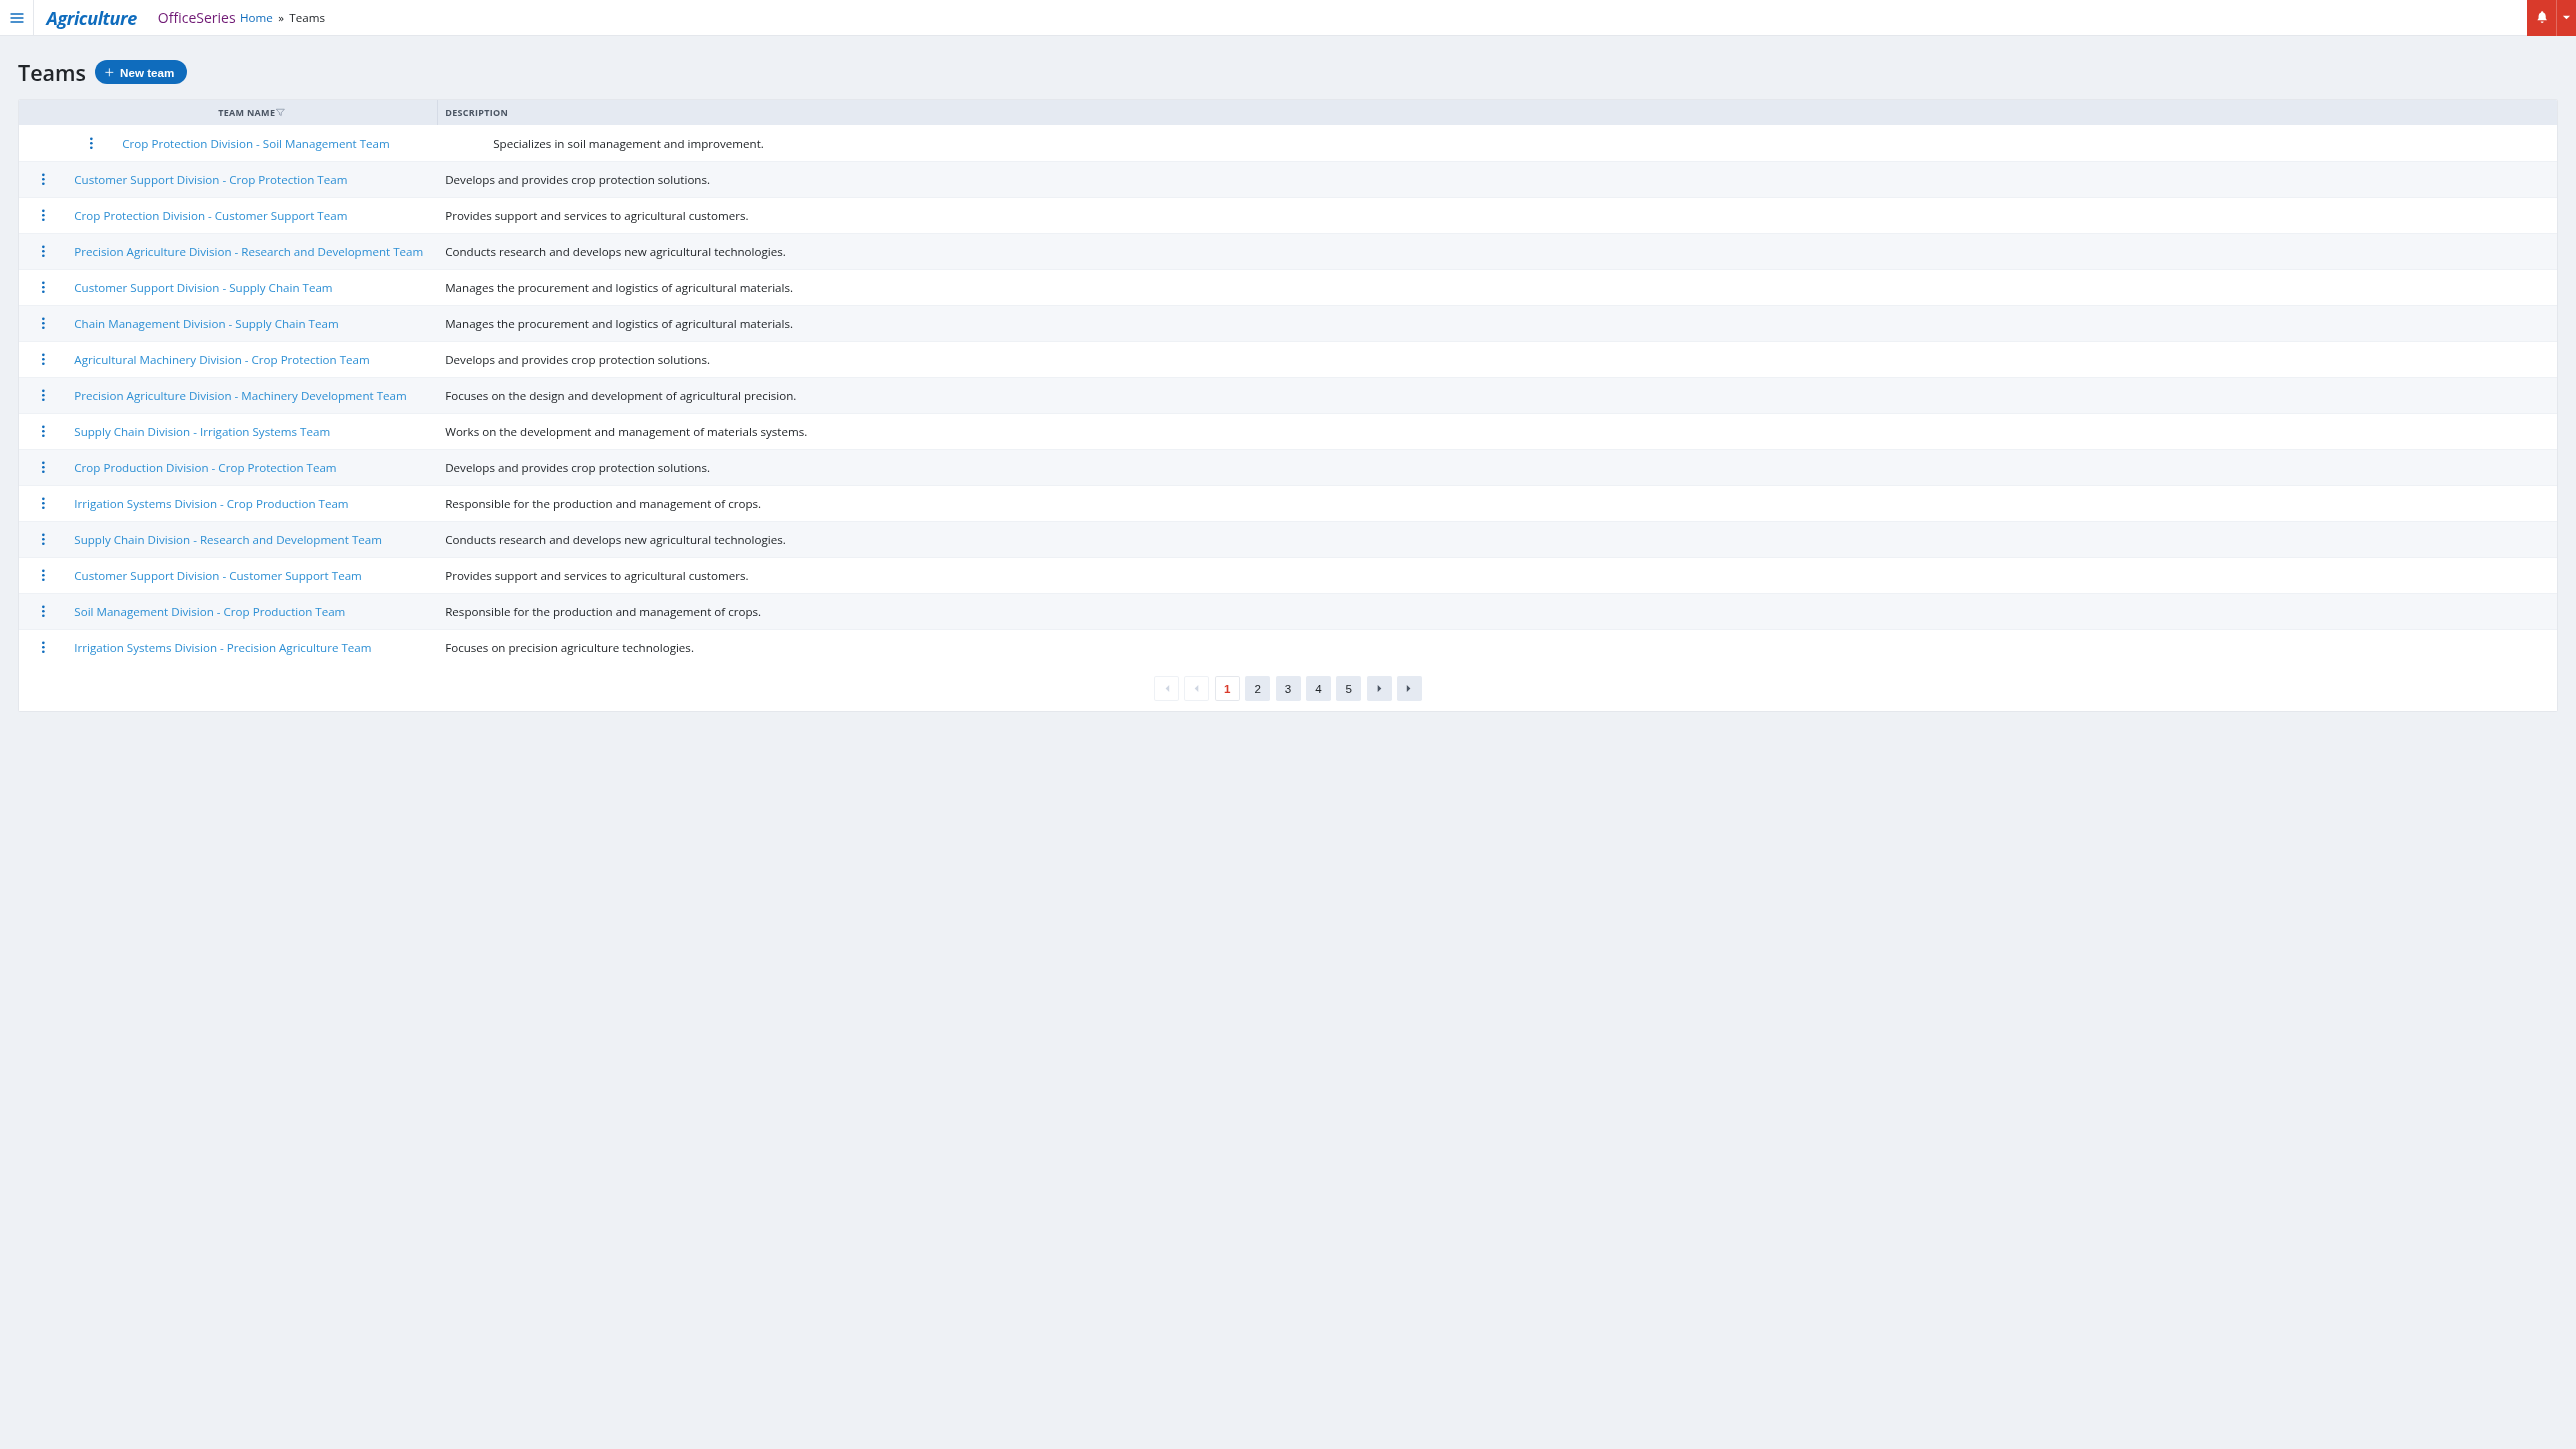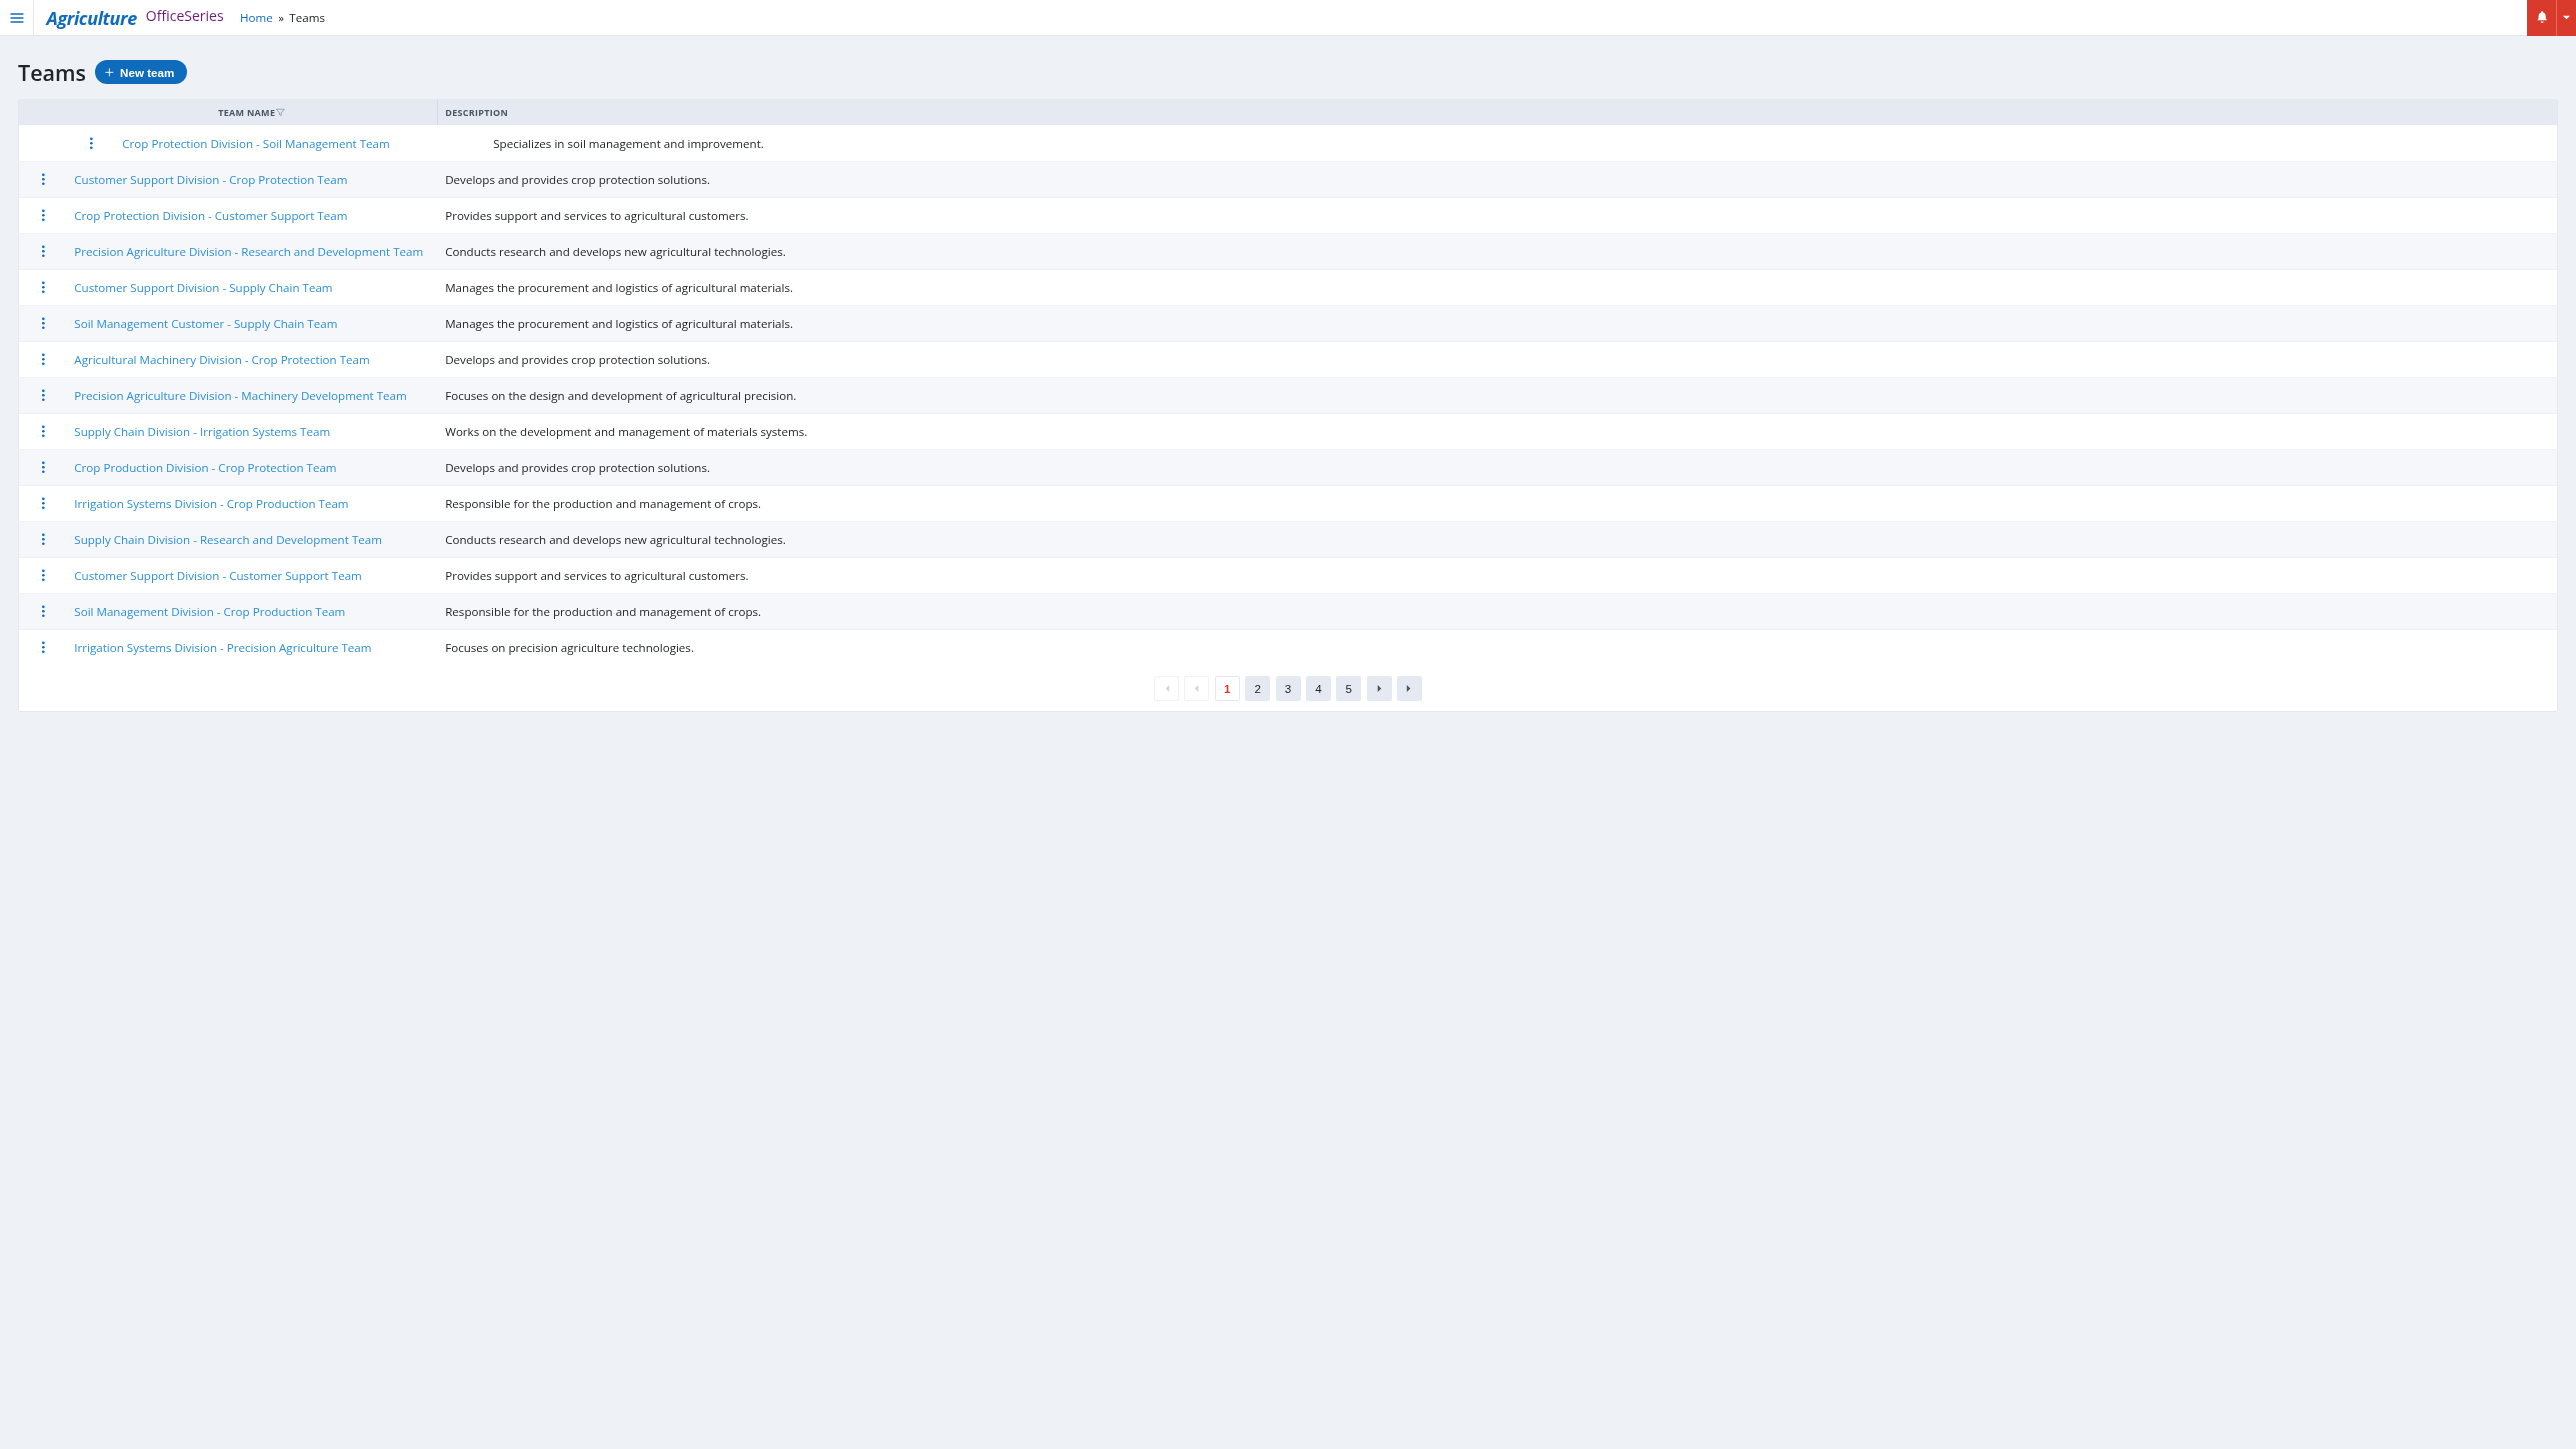--- a/index.html
+++ b/index.html
@@ -24,22 +24,22 @@
   display: flex;
   align-items: center;
   justify-content: center;
   border-right: 0.9px solid #e4e7ec;
   cursor: pointer;
 }
 .hamburger svg { width: 16px; height: 16px; stroke: #0f6cbd; }
 .brand {
   padding-left: 12.5px;
   display: flex;
-  align-items: flex-start;
-  gap: 9px;
+  align-items: center;
+  gap: 21px;
   min-width: 206px;
 }
 .brand-app {
   font-size: 18px;
   font-weight: 700;
   color: #0f6cbd;
   font-style: italic;
   letter-spacing: -0.4px;
 }
 .brand-suite {
@@ -338,21 +338,21 @@
           <div class="cell-desc">Manages the procurement and logistics of agricultural materials.</div>
         </div>
         <div class="row alt">
           <div class="cell-menu">
             <svg viewBox="0 0 3 14">
               <circle cx="1.5" cy="2" r="1.5"></circle>
               <circle cx="1.5" cy="7" r="1.5"></circle>
               <circle cx="1.5" cy="12" r="1.5"></circle>
             </svg>
           </div>
-          <div class="cell-name"><a>Soil Management Customer - Supply Chain Team</a></div>
+          <div class="cell-name"><a>Chain Management Division - Supply Chain Team</a></div>
           <div class="cell-desc">Manages the procurement and logistics of agricultural materials.</div>
         </div>
         <div class="row">
           <div class="cell-menu">
             <svg viewBox="0 0 3 14">
               <circle cx="1.5" cy="2" r="1.5"></circle>
               <circle cx="1.5" cy="7" r="1.5"></circle>
               <circle cx="1.5" cy="12" r="1.5"></circle>
             </svg>
           </div>

